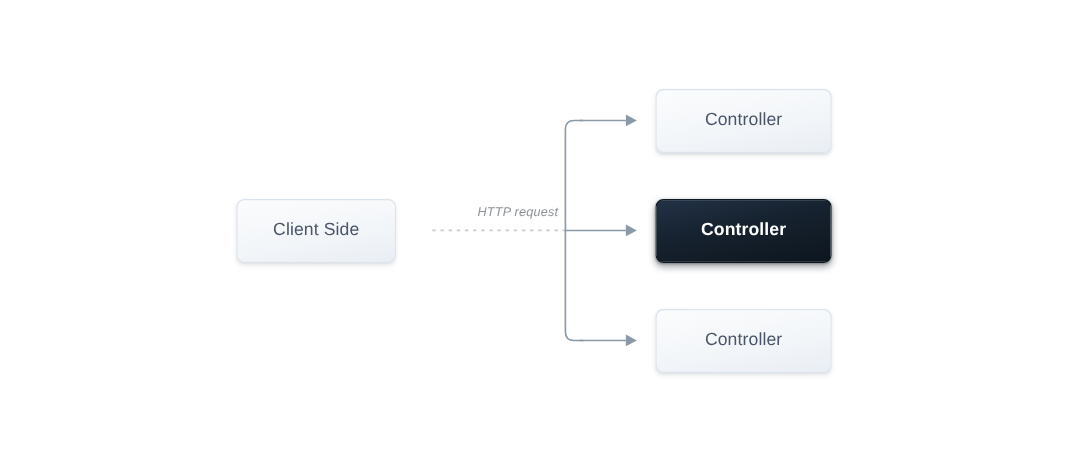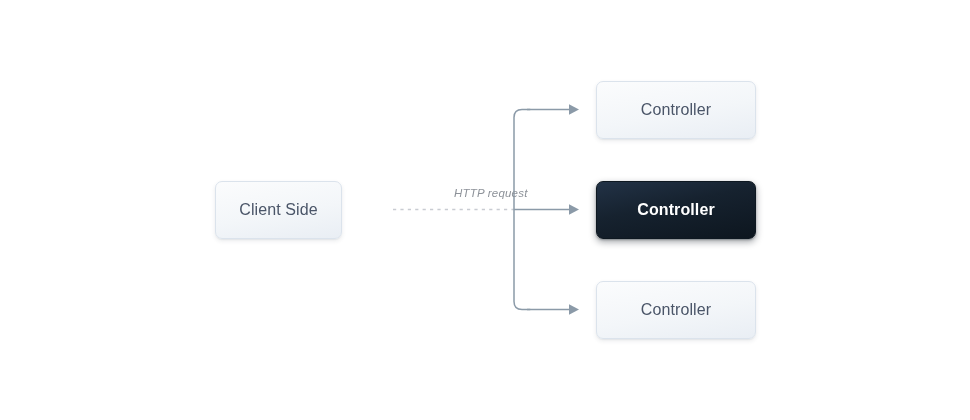--- a/index.html
+++ b/index.html
@@ -45,21 +45,21 @@
     background: linear-gradient(168deg, #223246 0%, #16222f 42%, #0d161f 100%);
     border: 1px solid #0e1821;
     color: #ffffff;
     font-size: 16px;
     font-weight: 700;
     box-shadow: 0 3px 7px rgba(13, 22, 31, 0.38),
                 0 1px 2px rgba(13, 22, 31, 0.30);
   }
 
   
-  #node-client      { left: 215px; top: 181px; width: 127px; height: 58px; }
+  #node-client      { left: 215px; top: 181px; width: 145px; height: 58px; }
   #node-ctrl-top    { left: 596px; top: 81px;  width: 160px; height: 58px; }
   #node-ctrl-active { left: 596px; top: 181px; width: 160px; height: 58px; }
   #node-ctrl-bottom { left: 596px; top: 281px; width: 160px; height: 58px; }
 
   
   #connectors {
     position: absolute;
     left: 0;
     top: 0;
     width: 970px;
@@ -70,21 +70,21 @@
   
   .edge-label {
     position: absolute;
     font-size: 11.5px;
     font-style: italic;
     color: #8d9299;
     white-space: nowrap;
     letter-spacing: 0.2px;
     user-select: none;
   }
-  #label-http { left: 454px; top: 187px; }
+  #label-http { left: 434px; top: 187px; }
 </style>
 </head>
 <body>
 
 <div id="canvas">
 
   <svg id="connectors" viewBox="0 0 970 420" xmlns="http://www.w3.org/2000/svg">
 
     <line x1="393" y1="209.5" x2="514" y2="209.5" stroke="#c9ccd2" stroke-width="1.6" stroke-dasharray="3.2 4.2"></line>
 

